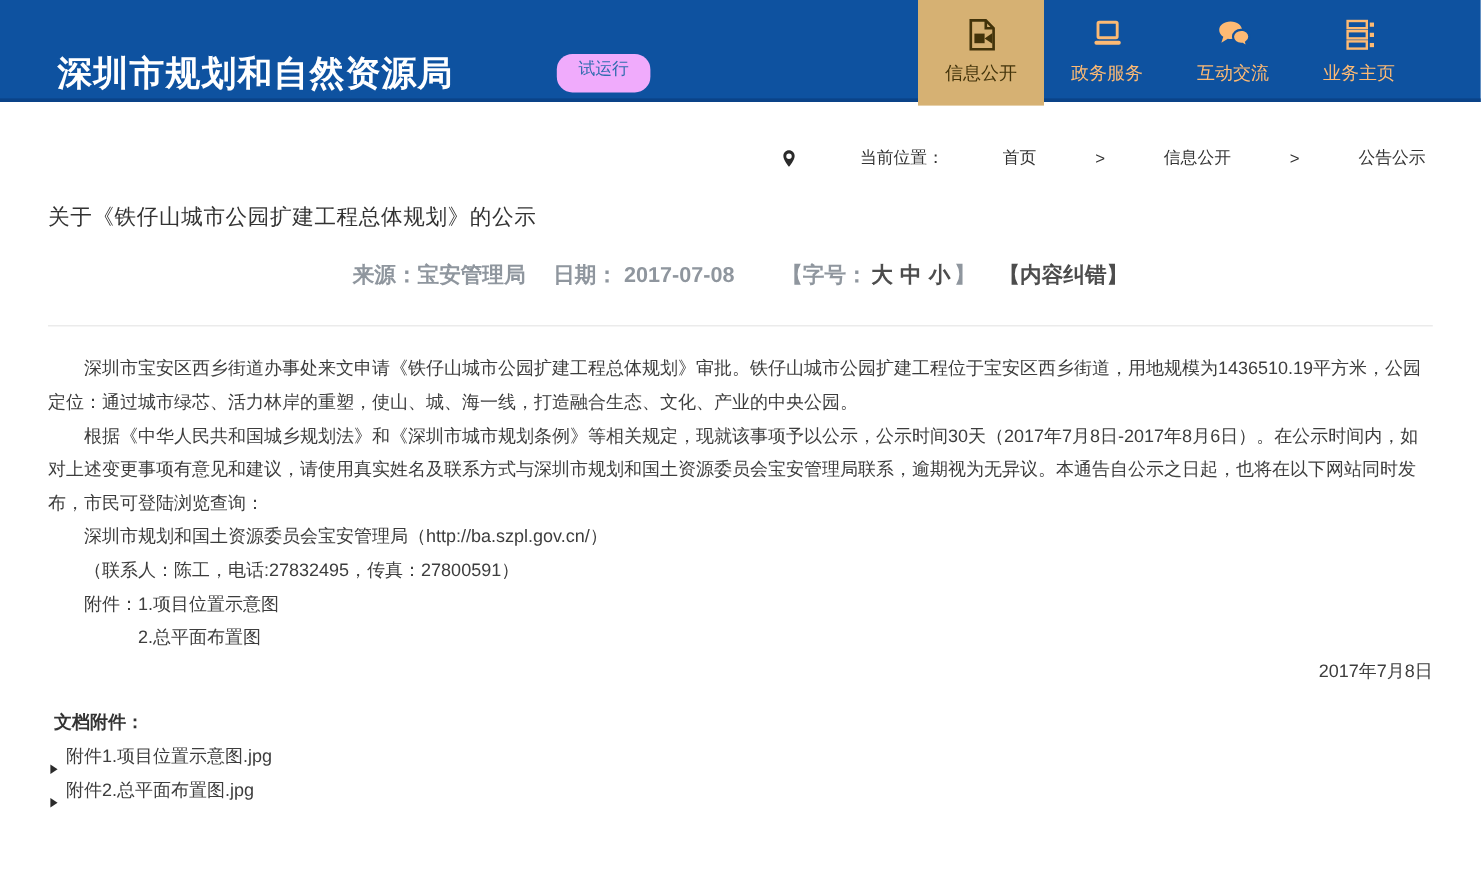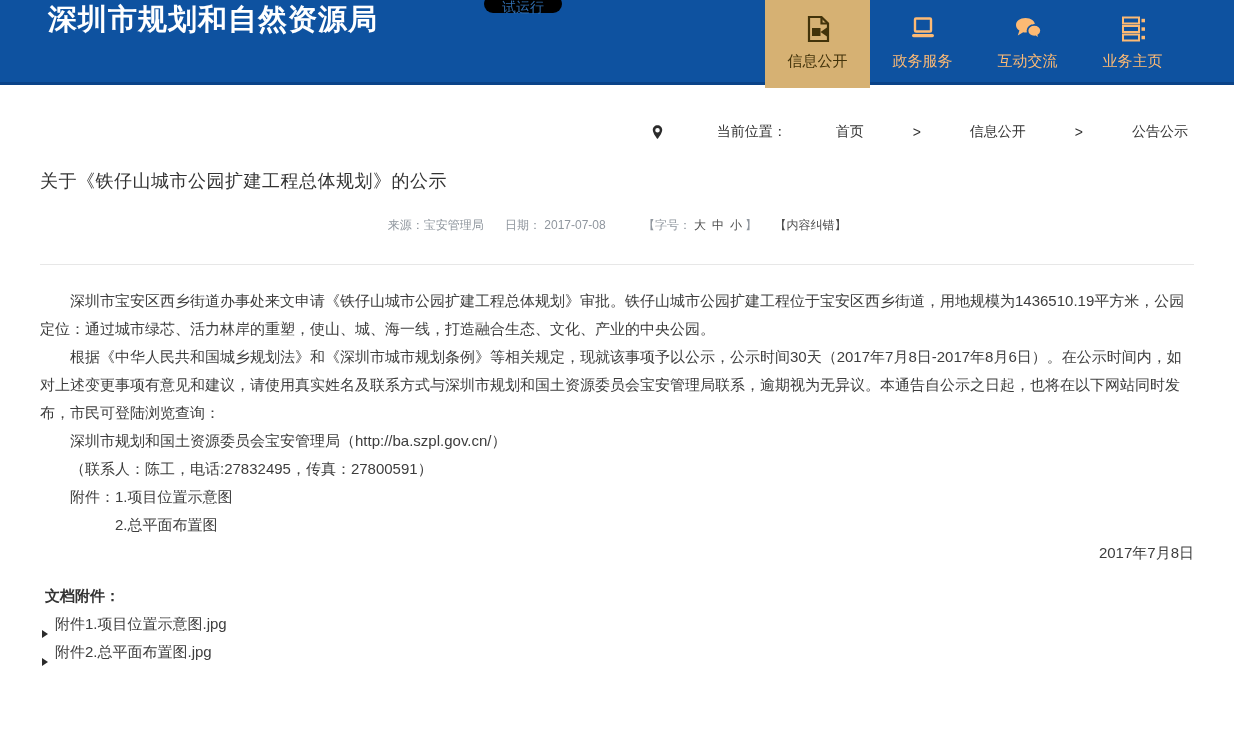--- a/index.html
+++ b/index.html
@@ -8,29 +8,29 @@
     width:1234px; height:731px; overflow:hidden;
     background:#ffffff;
     font-family:"Liberation Sans","DejaVu Sans",sans-serif;
     color:#3d3d3d;
   }
 
   
   .header {
     position:relative; height:85px; background:#0e52a0;
     border-bottom:3px solid #0a4388;
-    display:flex; align-items:flex-start;gap:20px;
+    display:flex; align-items:flex-end;
   }
   .site-title {
     color:#ffffff; font-size:29px; font-weight:bold;
     margin-left:48px; letter-spacing:1px; white-space:nowrap; cursor:pointer;
   }
   .trial-badge {
-    margin-left:86px; background:#000000; color:#2f6cae;
-    font-size:14px; line-height:24px; height:18px; padding:0 18px;
+    margin-left:86px; background:#f0abfc; color:#2f6cae;
+    font-size:14px; line-height:24px; height:32px; padding:0 18px;
     border-radius:13px; transform:translateY(-5px); white-space:nowrap;
   }
   .main-nav {
     position:absolute; right:49px; top:0; height:88px; display:flex;
   }
   .nav-item {
     width:105px; height:88px; padding-top:13px;
     display:flex; flex-direction:column; align-items:center;
     color:#fdba74; cursor:pointer;
   }
@@ -49,22 +49,23 @@
   .crumb.current { cursor:default; }
   .crumb-sep { margin-left:5px; color:#333333; }
 
   
   .article { padding:0 40px; }
   .article-title {
     text-align:left; font-size:18px; color:#333333;
     margin-top:28px; font-weight:400; letter-spacing:0.5px;
   }
   .article-meta {
-    text-align:center; margin-top:24px; font-size:12px; color:#8f969e;
+    text-align:center; margin-top:24px; font-size:18px; color:#8f969e;
     white-space:nowrap;
+    font-weight:bold;
   }
   .article-meta .m-gap { margin-left:18px; }
   .article-meta .m-bgap { margin-left:34px; }
   .fontsize-opt { color:#4d4d4d; margin:0 3px; cursor:pointer; }
   .correction { color:#4d4d4d; margin-left:14px; cursor:pointer; }
   .divider { border-top:1px solid #e7e7e7; margin-top:30px; }
 
   .content { margin-top:22px; font-size:15px; line-height:28px; color:#3d3d3d; }
   .content p { margin:0; text-indent:2em; }
   .content p.indent5 { text-indent:5em; }

